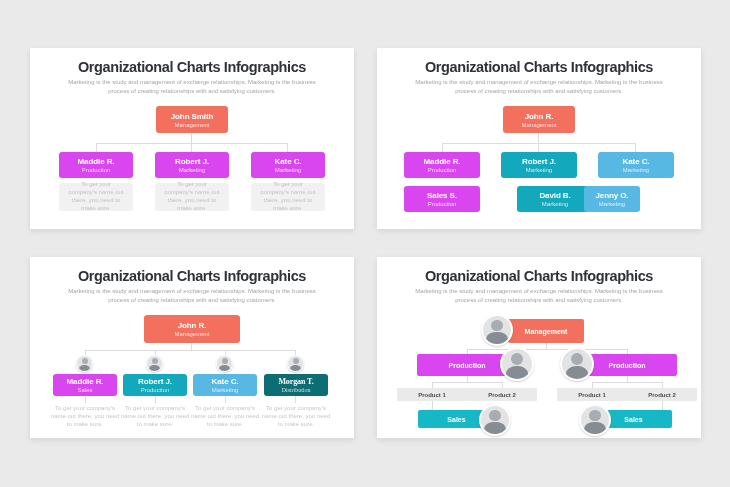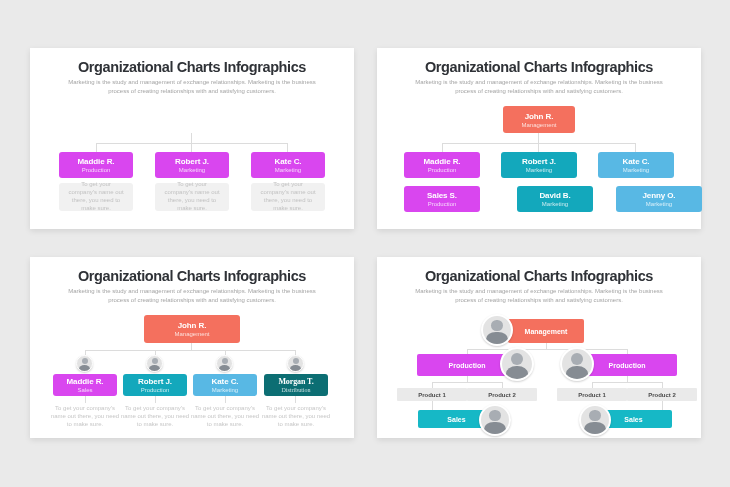--- a/index.html
+++ b/index.html
@@ -50,20 +50,24 @@
 <body>
 
 <div class="board">
 
   <section class="slide s1">
     <header class="hdr">
       <h1>Organizational Charts Infographics</h1>
       <p>Marketing is the study and management of exchange relationships. Marketing is the business process of creating relationships with and satisfying customers.</p>
     </header>
 
+    <div class="node coral" style="left:126px;top:58px;width:72px;height:27px">
+      <span class="nm">John Smith</span>
+      <span class="rl">Management</span>
+    </div>
 
     <div class="cn" style="left:161px;top:85px;width:1px;height:10px"></div>
     <div class="cn" style="left:66px;top:95px;width:192px;height:1px"></div>
     <div class="cn" style="left:66px;top:95px;width:1px;height:9px"></div>
     <div class="cn" style="left:161px;top:95px;width:1px;height:9px"></div>
     <div class="cn" style="left:257px;top:95px;width:1px;height:9px"></div>
 
     <div class="node blue" style="left:29px;top:104px;width:74px;height:26px">
       <span class="nm">Maddie R.</span>
       <span class="rl">Production</span>
@@ -113,21 +117,21 @@
     </div>
 
     <div class="node blue" style="left:27px;top:138px;width:76px;height:26px">
       <span class="nm">Sales S.</span>
       <span class="rl">Production</span>
     </div>
     <div class="node teal" style="left:140px;top:138px;width:76px;height:26px">
       <span class="nm">David B.</span>
       <span class="rl">Marketing</span>
     </div>
-    <div class="node lblue" style="left:239px;top:138px;width:86px;height:26px">
+    <div class="node lblue" style="left:207px;top:138px;width:56px;height:26px">
       <span class="nm">Jenny O.</span>
       <span class="rl">Marketing</span>
     </div>
   </section>
 
   <section class="slide s3">
     <header class="hdr">
       <h1>Organizational Charts Infographics</h1>
       <p>Marketing is the study and management of exchange relationships. Marketing is the business process of creating relationships with and satisfying customers.</p>
     </header>

